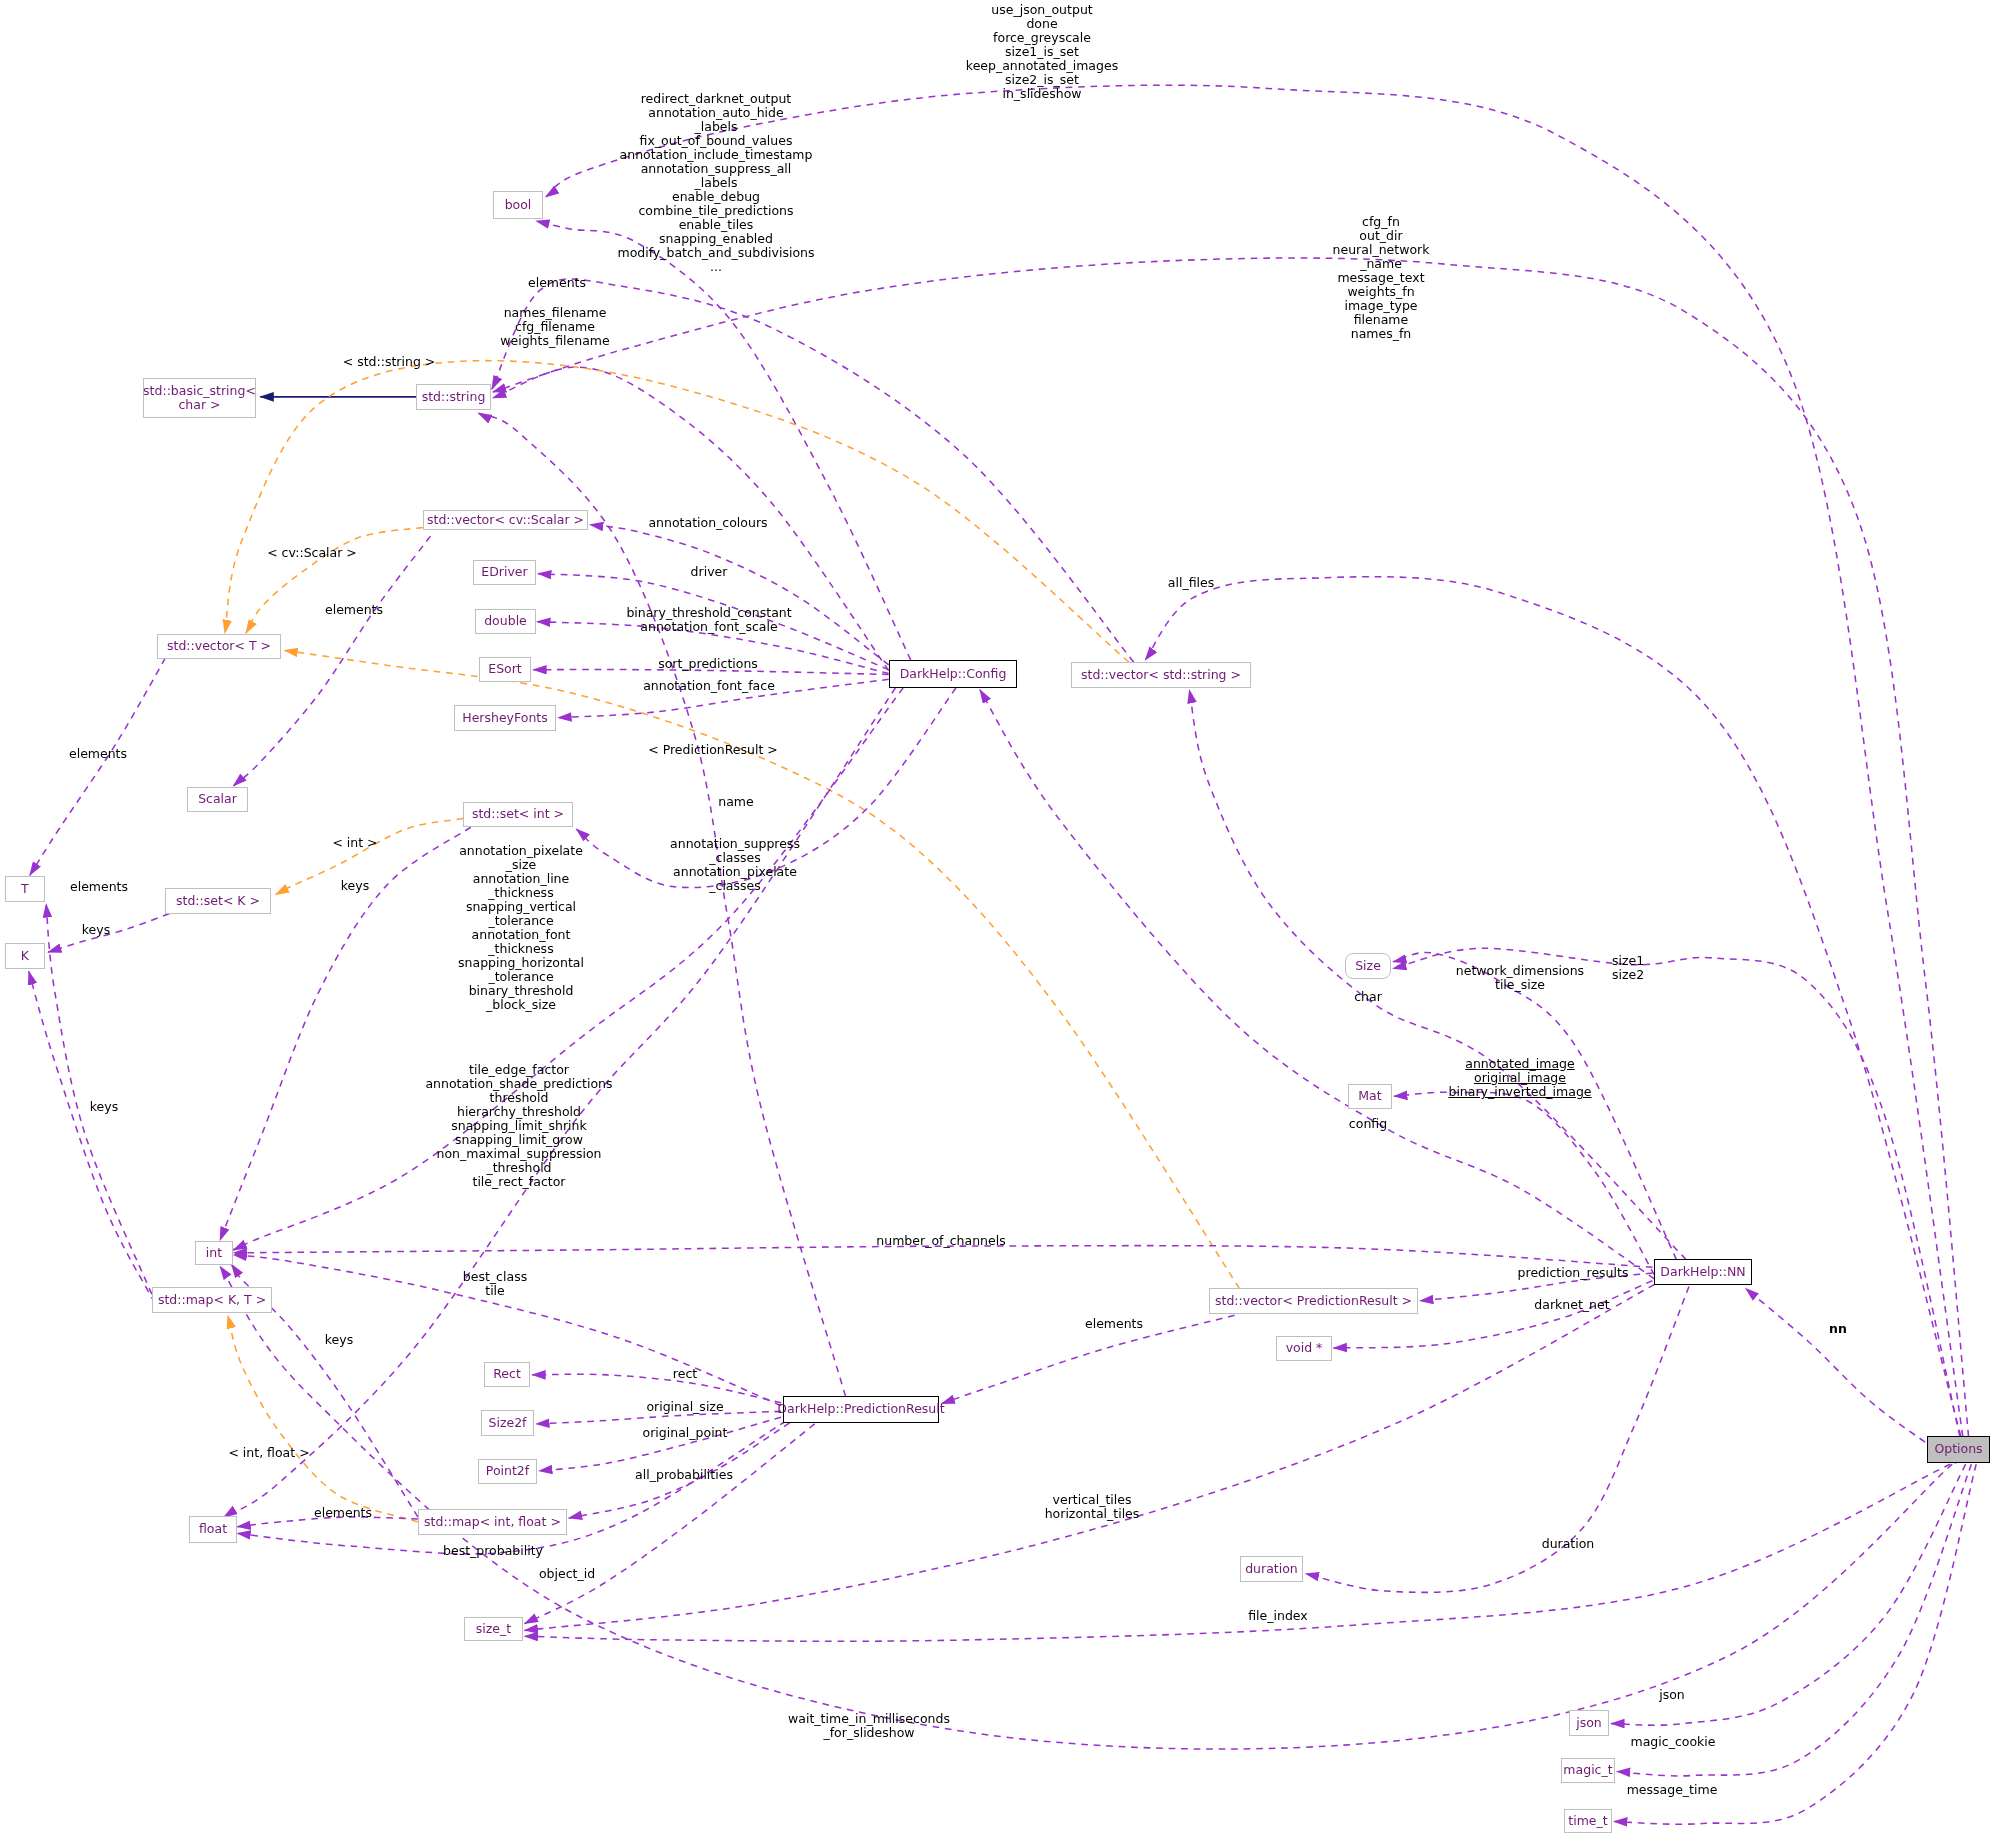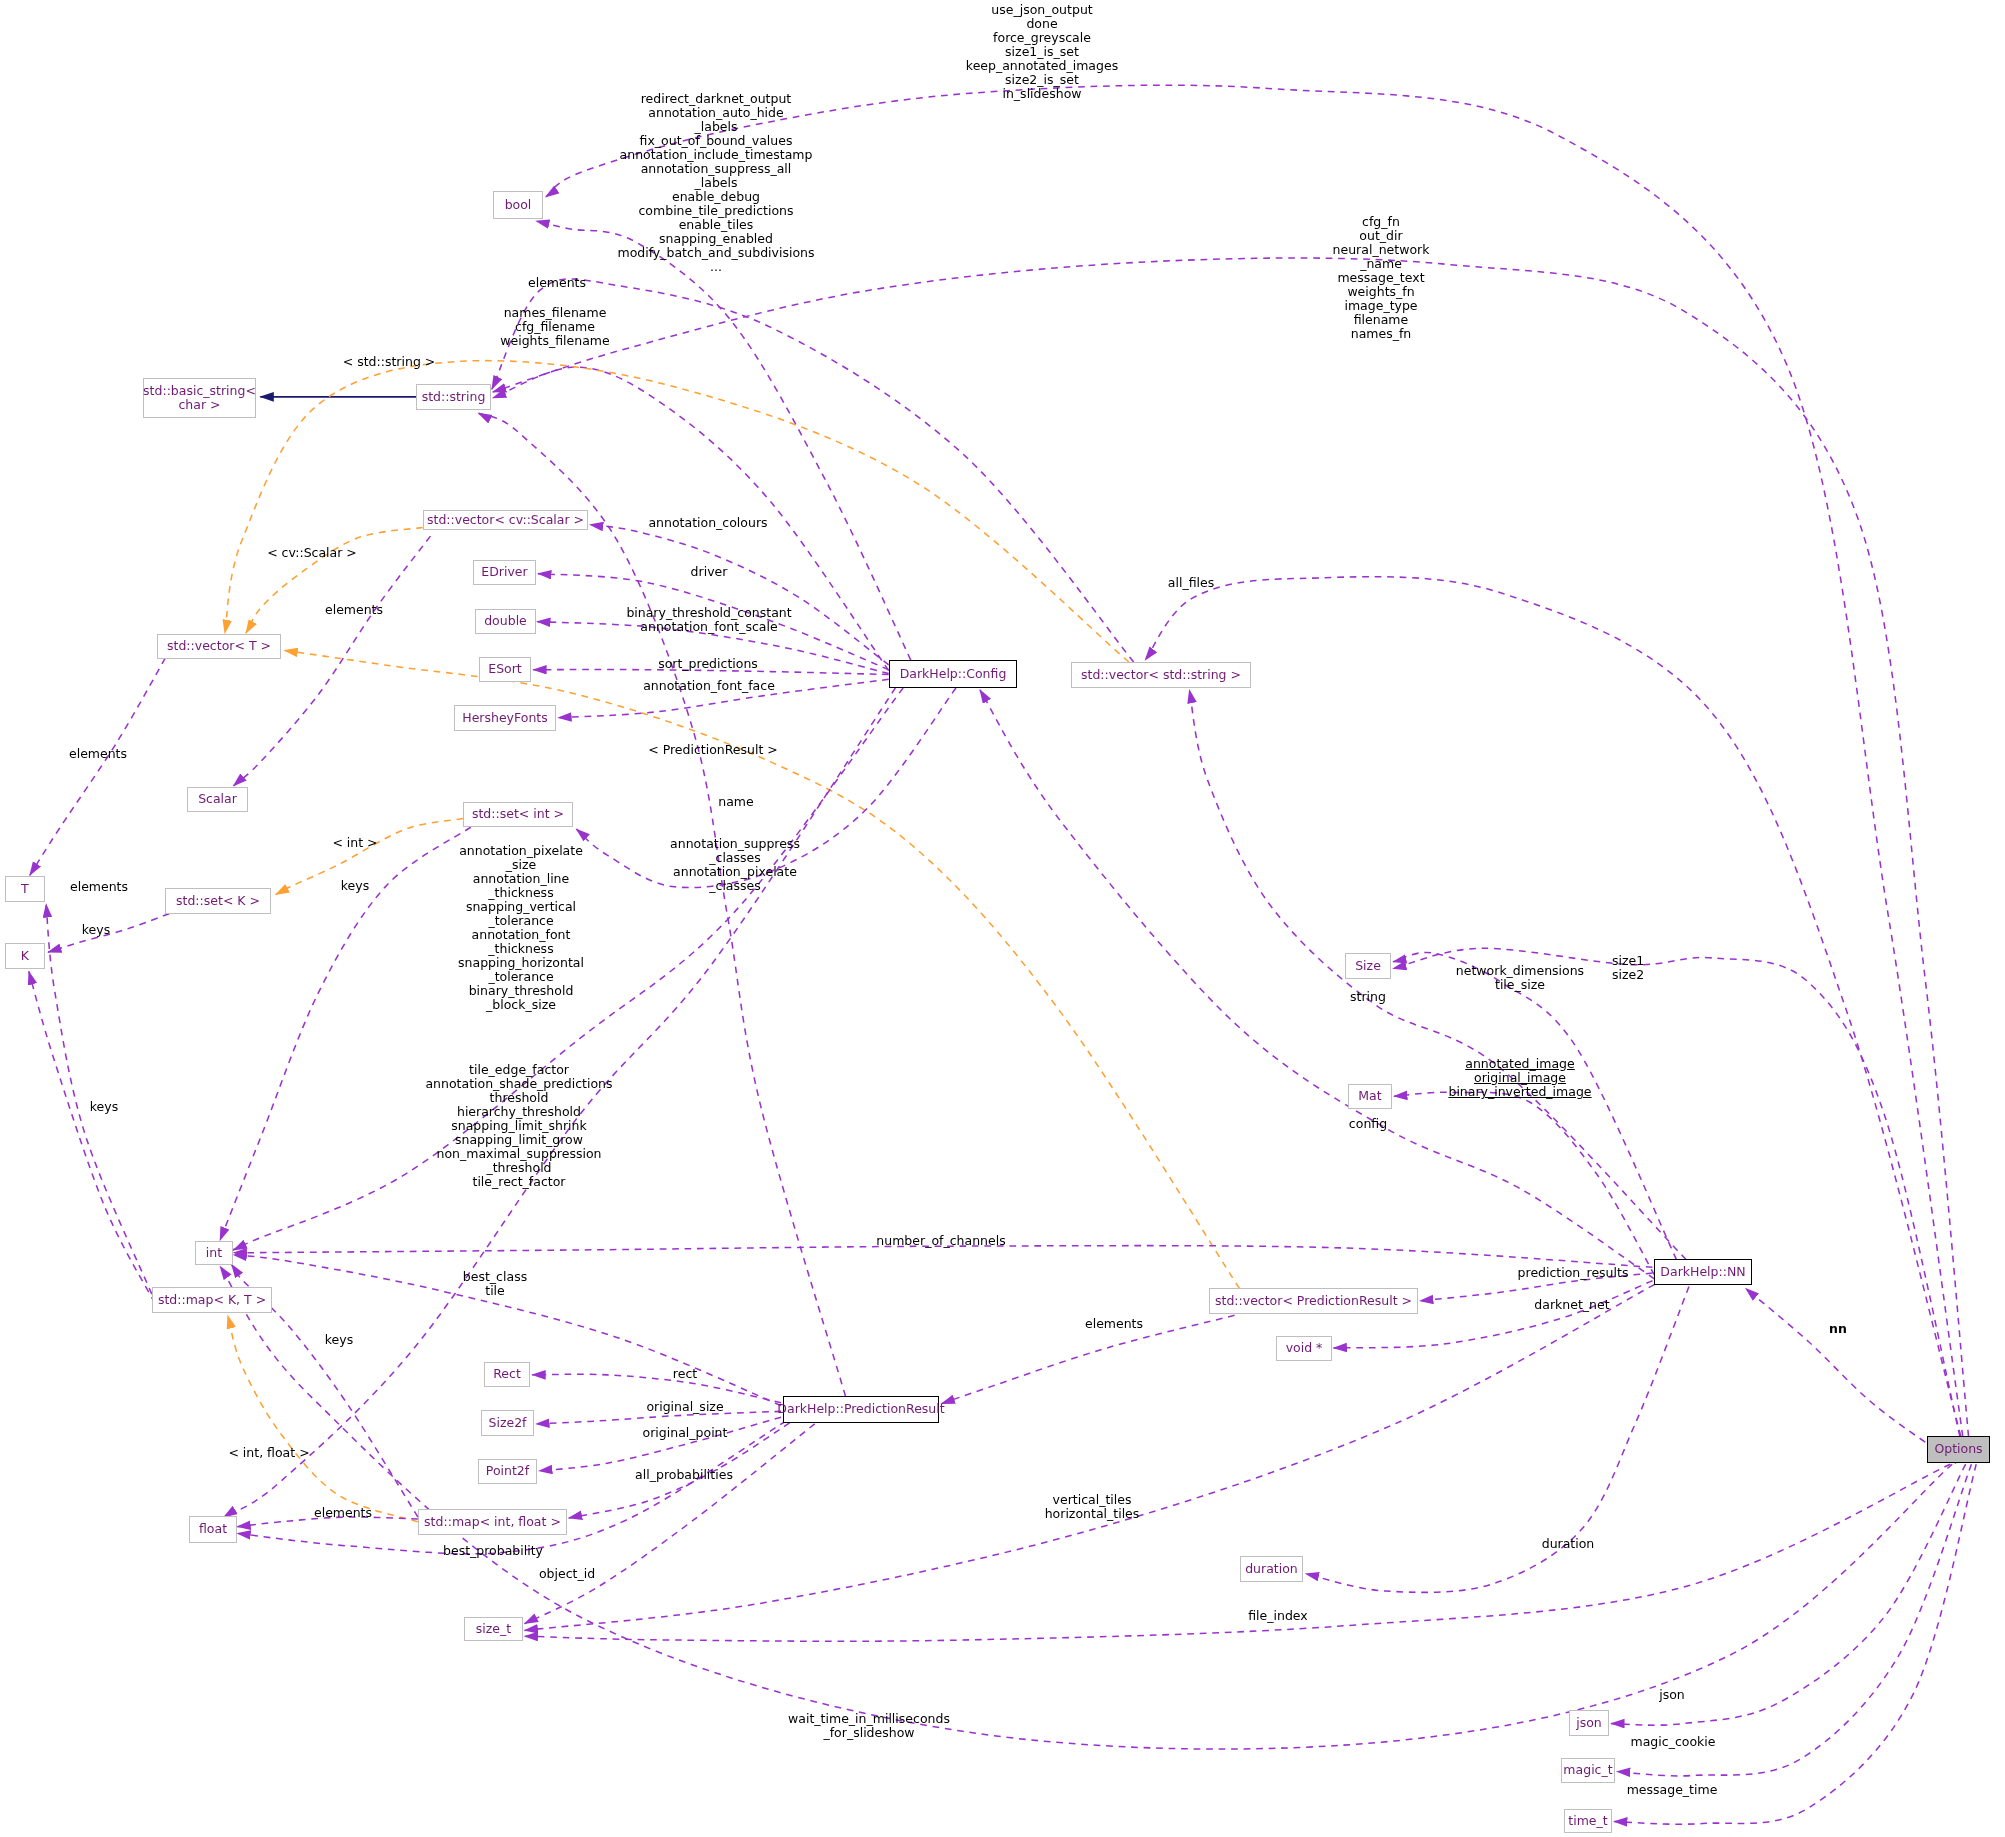--- a/index.html
+++ b/index.html
@@ -97,21 +97,21 @@
       <div class="node" style="left: 479px; top: 657px; width: 52px; height: 25px;">ESort</div>
       <div class="node" style="left: 454px; top: 705px; width: 102px; height: 26px;">HersheyFonts</div>
       <div class="node" style="left: 157px; top: 634px; width: 124px; height: 25px;">std::vector&lt; T &gt;</div>
       <div class="node" style="left: 187px; top: 787px; width: 61px; height: 25px;">Scalar</div>
       <div class="node" style="left: 4.8px; top: 876px; width: 40px; height: 26px;">T</div>
       <div class="node" style="left: 165px; top: 888px; width: 106px; height: 26px;">std::set&lt; K &gt;</div>
       <div class="node" style="left: 4.8px; top: 943px; width: 40px; height: 26px;">K</div>
       <div class="node" style="left: 463px; top: 802px; width: 110px; height: 25px;">std::set&lt; int &gt;</div>
       <div class="node bold" style="left: 889px; top: 660px; width: 128px; height: 28px;">DarkHelp::Config</div>
       <div class="node" style="left: 1071px; top: 662px; width: 180px; height: 26px;">std::vector&lt; std::string &gt;</div>
-      <div class="node" style="left: 1345px; top: 953px; width: 46px; height: 26px;">Size</div>
+      <div class="node" style="left: 1345px; top: 953px; width: 46px; height: 26px; border-radius: 8px;">Size</div>
       <div class="node" style="left: 1348px; top: 1084px; width: 44px; height: 25px;">Mat</div>
       <div class="node" style="left: 195px; top: 1241px; width: 38px; height: 24px;">int</div>
       <div class="node" style="left: 152px; top: 1287px; width: 120px; height: 26px;">std::map&lt; K, T &gt;</div>
       <div class="node" style="left: 484px; top: 1362px; width: 46px; height: 25px;">Rect</div>
       <div class="node" style="left: 481px; top: 1410px; width: 53px; height: 26px;">Size2f</div>
       <div class="node" style="left: 478px; top: 1459px; width: 59px; height: 25px;">Point2f</div>
       <div class="node bold" style="left: 783px; top: 1396px; width: 156px; height: 27px;">DarkHelp::PredictionResult</div>
       <div class="node" style="left: 418px; top: 1509px; width: 149px; height: 26px;">std::map&lt; int, float &gt;</div>
       <div class="node" style="left: 189px; top: 1516px; width: 48px; height: 27px;">float</div>
       <div class="node" style="left: 464px; top: 1617px; width: 59px; height: 24px;">size_t</div>
@@ -197,21 +197,21 @@
       <div class="edge-label" style="left: 98px; top: 747px;">elements</div>
       <div class="edge-label" style="left: 99px; top: 880px;">elements</div>
       <div class="edge-label" style="left: 96px; top: 923px;">keys</div>
       <div class="edge-label" style="left: 355px; top: 836px;">&lt; int &gt;</div>
       <div class="edge-label" style="left: 355px; top: 879px;">keys</div>
       <div class="edge-label" style="left: 104px; top: 1100px;">keys</div>
       <div class="edge-label" style="left: 1520px; top: 964px;">network_dimensions
 tile_size</div>
       <div class="edge-label" style="left: 1628px; top: 954px;">size1
 size2</div>
-      <div class="edge-label" style="left: 1368px; top: 990px;">string</div>
+      <div class="edge-label" style="left: 1368px; top: 990px;">char</div>
       <div class="edge-label" style="left: 1191px; top: 576px;">all_files</div>
       <div class="edge-label" style="left: 1520px; top: 1057px; text-decoration: underline;">annotated_image
 original_image
 binary_inverted_image</div>
       <div class="edge-label" style="left: 1368px; top: 1117px;">config</div>
       <div class="edge-label" style="left: 941px; top: 1234px;">number_of_channels</div>
       <div class="edge-label" style="left: 495px; top: 1270px;">best_class
 tile</div>
       <div class="edge-label" style="left: 339px; top: 1333px;">keys</div>
       <div class="edge-label" style="left: 1573px; top: 1266px;">prediction_results</div>

